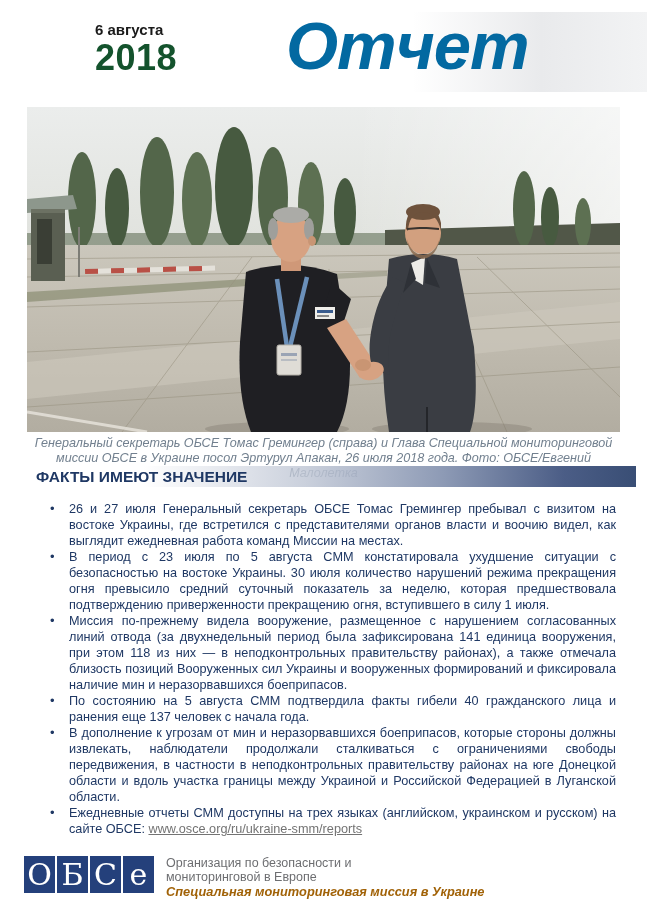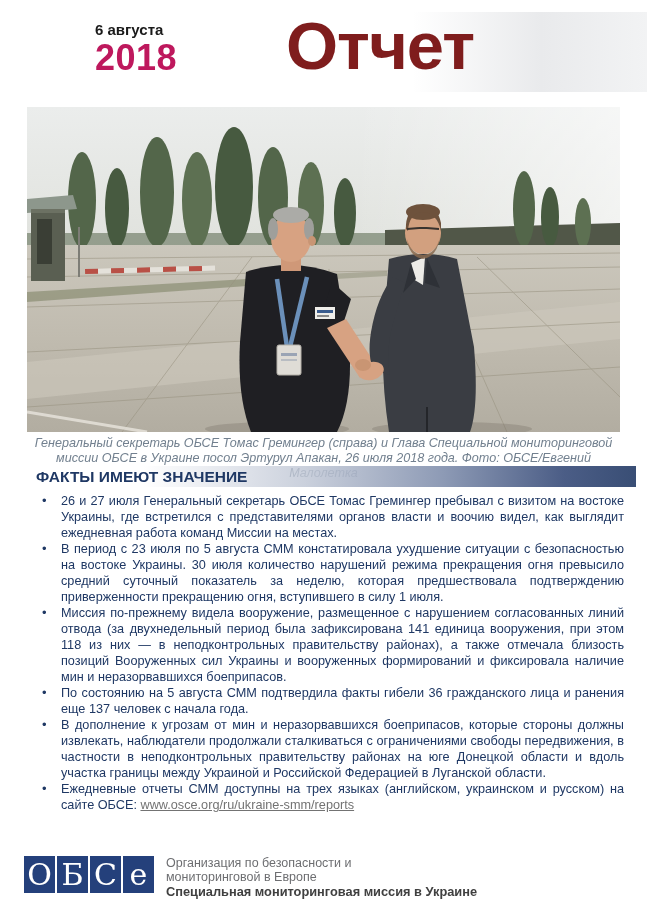--- a/index.html
+++ b/index.html
@@ -4,55 +4,55 @@
 <style>
   html,body { margin:0; padding:0; background:#ffffff; }
   body { width:647px; height:909px; font-family:"Liberation Sans", sans-serif; }
   .page { position:relative; width:647px; height:909px; background:#ffffff; overflow:hidden; }
 
   
   .header-fade { position:absolute; top:12px; right:0; width:235px; height:80px;
     background:linear-gradient(90deg, rgba(233,234,236,0) 0%, #e9eaec 55%, #f2f3f4 100%); }
   .date-block { position:absolute; left:95px; top:22px; line-height:1; }
   .date-day { font-size:15px; font-weight:bold; color:#1a1a1a; }
-  .date-year { font-size:36px; font-weight:bold; color:#be185d; margin-top:3px; letter-spacing:0.5px; }
+  .date-year { font-size:36px; font-weight:bold; color:#14532d; margin-top:3px; letter-spacing:0.5px; }
   .page-title { position:absolute; left:286px; top:12px; font-size:67px; font-weight:bold;
-    color:#7f1d1d; line-height:1; letter-spacing:-1px; }
+    color:#0369a1; line-height:1; letter-spacing:-1px;font-style:italic; }
 
   
   .photo-frame { position:absolute; left:27px; top:107px; width:593px; height:325px; overflow:hidden; }
   .photo-frame svg { display:block; }
 
   
   .photo-caption { position:absolute; left:27px; top:436px; width:593px; text-align:center;
     font-style:italic; font-size:12.6px; line-height:15px; color:#72808f; }
 
   
   .facts-heading-bar { position:absolute; left:35px; top:466px; width:601px; height:21px;
     background:linear-gradient(90deg, rgba(255,255,255,0) 0%, rgba(255,255,255,0) 18%,
       rgba(193,200,214,0.85) 45%, #8d9ab5 68%, #4b5d86 88%, #394e75 100%); }
   .facts-heading-text { font-size:15.5px; font-weight:bold; color:#1f3864; line-height:21px; padding-left:1px; }
 
   .facts-list { position:absolute; left:27px; top:489px; width:601px; }
-  .facts-list ul { margin:4px; padding:0 0 0 30px; list-style:none; }
+  .facts-list ul { margin:12px; padding:0 0 0 30px; list-style:none; }
   .facts-list li { position:relative; font-size:12.7px; line-height:16px; color:#1f3864;
     text-align:justify; }
   .facts-list li::before { content:"\2022"; position:absolute; left:-19px; top:0;
     font-size:13px; color:#1f3864; }
   .facts-list a { color:#737373; text-decoration:underline; }
 
   
   .footer { position:absolute; left:24px; top:856px; display:flex; align-items:flex-start; }
   .logo { display:flex; }
   .logo-square { width:31px; height:37px; background:#24407b; margin-right:2px;
     color:#ffffff; font-family:"DejaVu Serif", serif; font-size:30px;
     display:flex; align-items:center; justify-content:center; line-height:1; }
   .footer-text { margin-left:10px; padding-top:1px; }
   .org-line { font-size:12.5px; color:#6d6e71; line-height:13.5px; }
-  .mission-line { font-size:12.8px; font-weight:bold; color:#404040; line-height:14px; margin-top:1px; }
+  .mission-line { font-size:12.8px; font-weight:bold; color:#a16207; line-height:14px; margin-top:1px;font-style:italic; }
 </style>
 </head>
 <body>
 
 <div class="page">
 
   <div class="header-fade"></div>
   <div class="date-block">
     <div class="date-day">6 августа</div>
     <div class="date-year">2018</div>
@@ -185,21 +185,21 @@
 
   <div class="facts-heading-bar">
     <div class="facts-heading-text">ФАКТЫ ИМЕЮТ ЗНАЧЕНИЕ</div>
   </div>
 
   <div class="facts-list">
     <ul>
       <li><span>26 и 27 июля Генеральный секретарь ОБСЕ Томас Гремингер пребывал с визитом на востоке Украины, где встретился с представителями органов власти и воочию видел, как выглядит ежедневная работа команд Миссии на местах.</span></li>
       <li><span>В период с 23 июля по 5 августа СММ констатировала ухудшение ситуации с безопасностью на востоке Украины. 30 июля количество нарушений режима прекращения огня превысило средний суточный показатель за неделю, которая предшествовала подтверждению приверженности прекращению огня, вступившего в силу 1 июля.</span></li>
       <li><span>Миссия по-прежнему видела вооружение, размещенное с нарушением согласованных линий отвода (за двухнедельный период была зафиксирована 141 единица вооружения, при этом 118 из них — в неподконтрольных правительству районах), а также отмечала близость позиций Вооруженных сил Украины и вооруженных формирований и фиксировала наличие мин и неразорвавшихся боеприпасов.</span></li>
-      <li><span>По состоянию на 5 августа СММ подтвердила факты гибели 36 гражданского лица и ранения еще 137 человек с начала года.</span></li>
+      <li><span>По состоянию на 5 августа СММ подтвердила факты гибели 40 гражданского лица и ранения еще 137 человек с начала года.</span></li>
       <li><span>В дополнение к угрозам от мин и неразорвавшихся боеприпасов, которые стороны должны извлекать, наблюдатели продолжали сталкиваться с ограничениями свободы передвижения, в частности в неподконтрольных правительству районах на юге Донецкой области и вдоль участка границы между Украиной и Российской Федерацией в Луганской области.</span></li>
       <li><span>Ежедневные отчеты СММ доступны на трех языках (английском, украинском и русском) на сайте ОБСЕ: </span><a href="#">www.osce.org/ru/ukraine-smm/reports</a></li>
     </ul>
   </div>
 
   <div class="footer">
     <div class="logo">
       <div class="logo-square">
           <span>О</span>
         </div>

